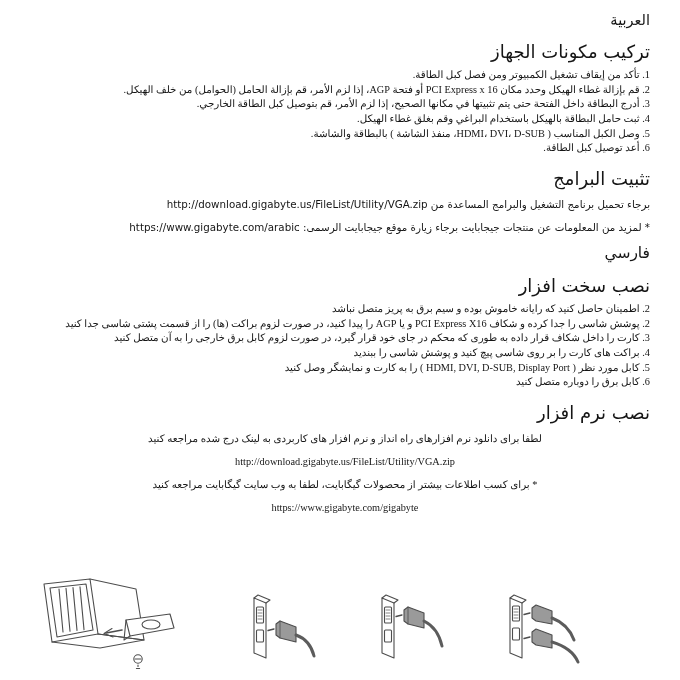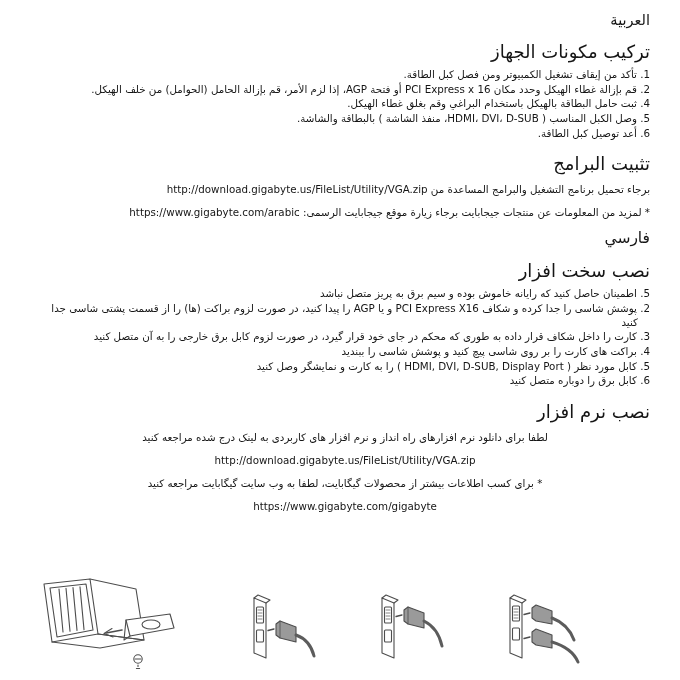--- a/index.html
+++ b/index.html
@@ -18,24 +18,24 @@
     text-align: right;
     padding: 12px 30px 0 40px;
   }
 
   .lang-title { font-size: 14.5px; font-weight: normal; margin: 0 0 12px 0; }
   .lang-title.persian { font-size: 15.5px; }
 
   .sec-heading { font-size: 18px; font-weight: normal; margin: 13px 0 6px 0; }
 
   .steps { font-size: 10.3px; line-height: 1.33; }
-  .step { padding-right: 12px; text-indent: -12px; margin: 0 0 1px 0; }
+  .step { padding-right: 12px; text-indent: -12px; margin: 0 0 1px 0; font-family: Liberation Serif, serif; }
 
   .sw-line { font-size: 10.3px; line-height: 1.35; margin: 9px 0; }
-  .centered { text-align: center; }
+  .centered { text-align: center; font-family: Liberation Serif, serif; }
   .url-line { direction: ltr; }
 
   .persian-block { }
 
   .illustrations {
     position: absolute;
     left: 28px; right: 20px; bottom: 4px;
     display: flex;
     align-items: flex-end;
     gap: 34px;
@@ -50,36 +50,37 @@
 
   <div class="textcol">
 
     <section>
       <h1 class="lang-title">العربية</h1>
 
       <h2 class="sec-heading">تركيب مكونات الجهاز</h2>
       <div class="steps">
         <div class="step">1. تأكد من إيقاف تشغيل الكمبيوتر ومن فصل كبل الطاقة.</div>
         <div class="step">2. قم بإزالة غطاء الهيكل وحدد مكان PCI Express x 16 أو فتحة AGP، إذا لزم الأمر، قم بإزالة الحامل (الحوامل) من خلف الهيكل.</div>
+        <div class="step">3. أدرج البطاقة داخل الفتحة حتى يتم تثبيتها في مكانها الصحيح، إذا لزم الأمر، قم بتوصيل كبل الطاقة الخارجي.</div>
         <div class="step">4. ثبت حامل البطاقة بالهيكل باستخدام البراغي وقم بغلق غطاء الهيكل.</div>
         <div class="step">5. وصل الكبل المناسب ( HDMI، DVI، D-SUB، منفذ الشاشة ) بالبطاقة والشاشة.</div>
         <div class="step">6. أعد توصيل كبل الطاقة.</div>
       </div>
 
       <h2 class="sec-heading">تثبيت البرامج</h2>
       <p class="sw-line">برجاء تحميل برنامج التشغيل والبرامج المساعدة من http://download.gigabyte.us/FileList/Utility/VGA.zip</p>
       <p class="sw-line">* لمزيد من المعلومات عن منتجات جيجابايت برجاء زيارة موقع جيجابايت الرسمى: https://www.gigabyte.com/arabic</p>
     </section>
 
     <section class="persian-block">
       <h1 class="lang-title persian">فارسي</h1>
 
       <h2 class="sec-heading">نصب سخت افزار</h2>
       <div class="steps">
-        <div class="step">5. اطمینان حاصل كنید كه رایانه خاموش بوده و سیم برق به پریز متصل نباشد</div>
+        <div class="step">2. اطمینان حاصل كنید كه رایانه خاموش بوده و سیم برق به پریز متصل نباشد</div>
         <div class="step">2. پوشش شاسی را جدا كرده و شكاف PCI Express X16 و یا AGP را پیدا كنید، در صورت لزوم براكت (ها) را از قسمت پشتی شاسی جدا كنید</div>
         <div class="step">3. كارت را داخل شكاف قرار داده به طوری كه محكم در جای خود قرار گیرد، در صورت لزوم كابل برق خارجی را به آن متصل كنید</div>
         <div class="step">4. براكت های كارت را بر روی شاسی پیچ كنید و پوشش شاسی را ببندید</div>
         <div class="step">5. كابل مورد نظر ( HDMI, DVI, D-SUB, Display Port ) را به كارت و نمایشگر وصل كنید</div>
         <div class="step">6. كابل برق را دوباره متصل كنید</div>
       </div>
 
       <h2 class="sec-heading">نصب نرم افزار</h2>
       <p class="sw-line centered">لطفا برای دانلود نرم افزارهای راه انداز و نرم افزار های كاربردی به لینک درج شده مراجعه كنید</p>
       <p class="sw-line centered url-line">http://download.gigabyte.us/FileList/Utility/VGA.zip</p>

